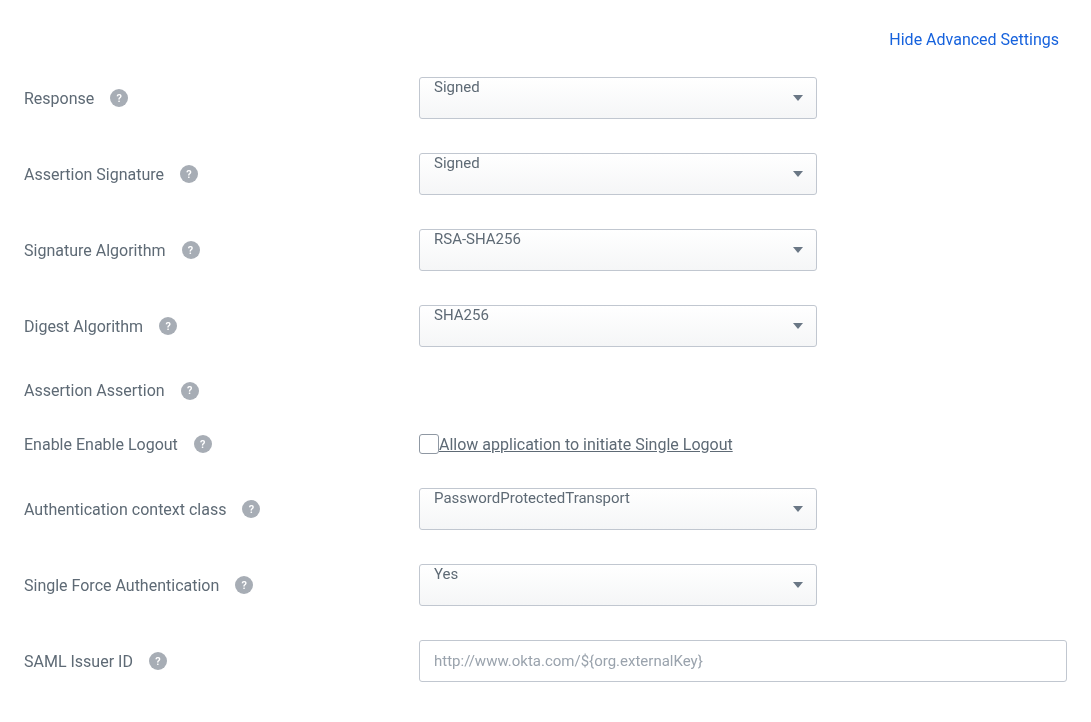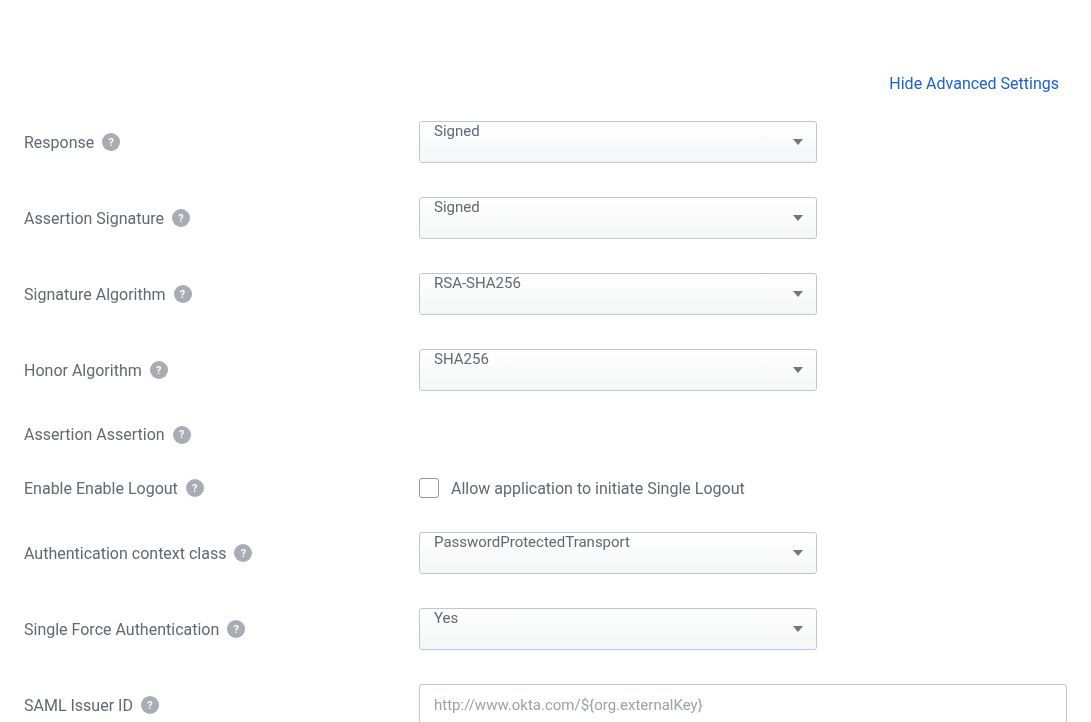--- a/index.html
+++ b/index.html
@@ -19,32 +19,31 @@
       display: flex;
       justify-content: flex-end;
       margin-bottom: 28px;
       padding-right: 8px;
     }
     .advanced-link {
       color: #1662dd;
       font-size: 16px;
       text-decoration: none;
       cursor: pointer;
-      margin-top: 44px;
     }
     .form-row {
       display: flex;
       align-items: center;
       margin-bottom: 34px;
     }
     .form-label {
       width: 395px;
       display: flex;
       align-items: center;
-      gap: 8px;
+      gap: 16px;
       color: #5e6a75;
       font-size: 16px;
     }
     .help-icon {
       display: inline-flex;
       align-items: center;
       justify-content: center;
       width: 18px;
       height: 18px;
       border-radius: 50%;
@@ -85,21 +84,21 @@
       width: 0;
       height: 0;
       border-left: 5px solid transparent;
       border-right: 5px solid transparent;
       border-top: 6px solid #6a7785;
       pointer-events: none;
     }
     .checkbox-row {
       display: flex;
       align-items: center;
-      gap: 12px;
+      text-decoration: underline;
     }
     .checkbox {
       width: 20px;
       height: 20px;
       border: 1.5px solid #8f98a3;
       border-radius: 3px;
       background: #ffffff;
       cursor: pointer;
       flex-shrink: 0;
     }
@@ -171,21 +170,21 @@
       <div class="select-box">
         <span>RSA-SHA256</span>
       </div>
       <div class="select-caret"></div>
     </div>
   </div>
 </div>
 
 <div class="form-row">
   <div class="form-label">
-    <span>Honor Algorithm</span>
+    <span>Digest Algorithm</span>
     <span class="help-icon">?</span>
   </div>
   <div class="form-control-wrap">
     <div class="select-wrap">
       <div class="select-box">
         <span>SHA256</span>
       </div>
       <div class="select-caret"></div>
     </div>
   </div>

